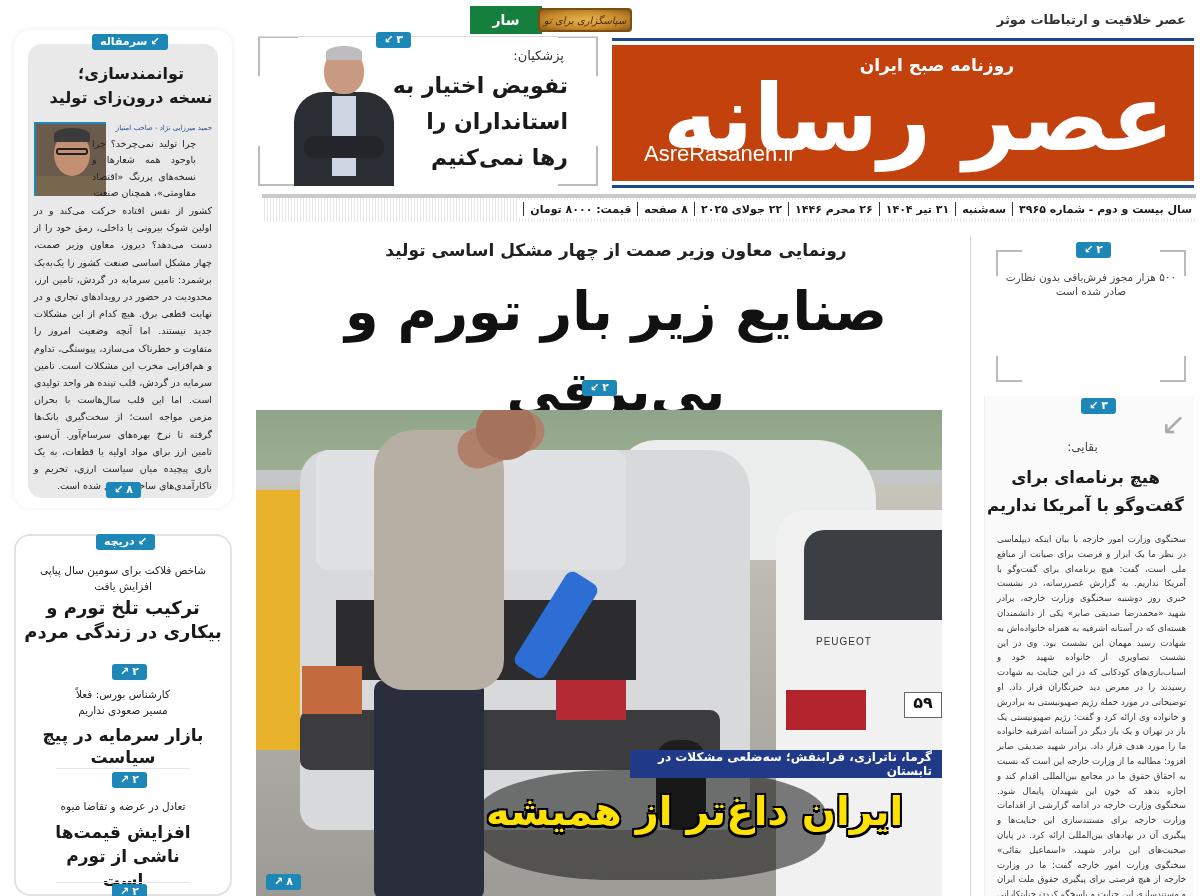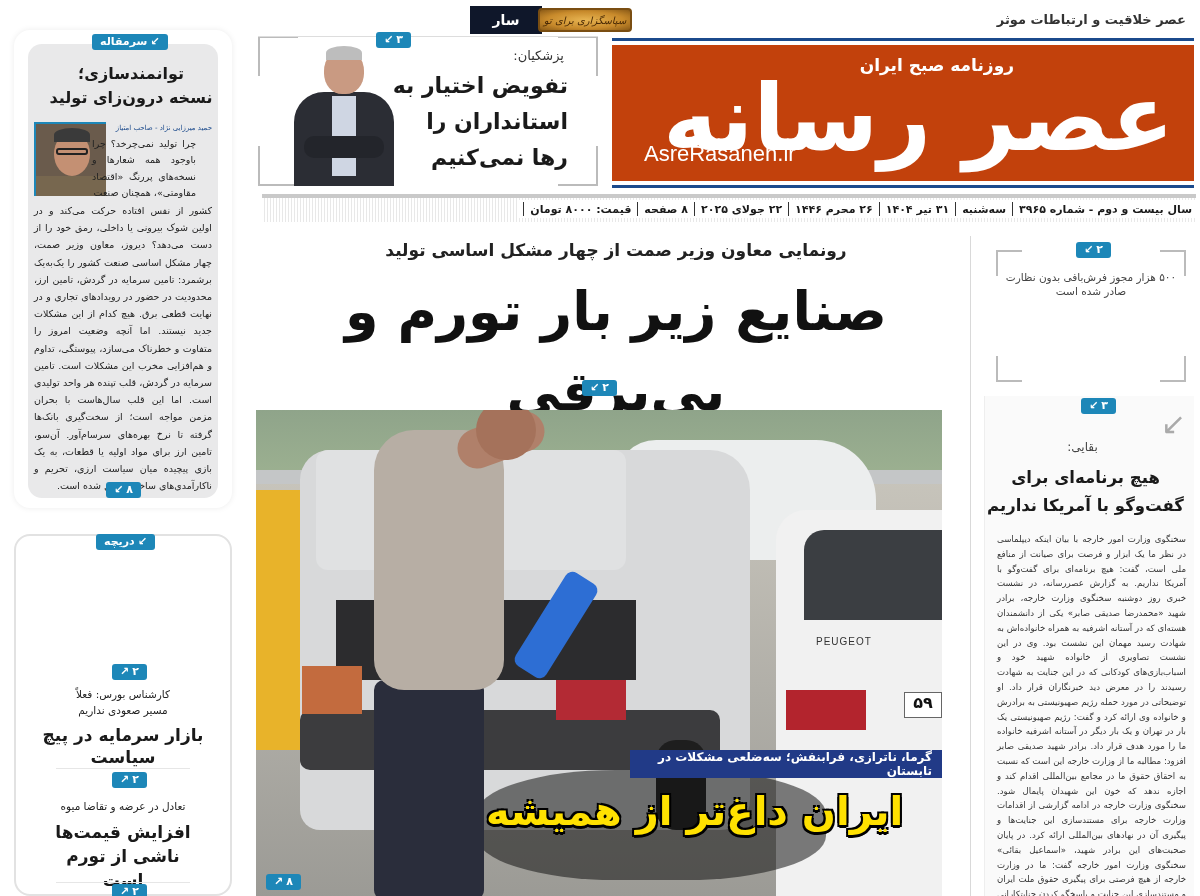--- a/index.html
+++ b/index.html
@@ -7,21 +7,21 @@
   body { font-family: "DejaVu Sans", sans-serif; color: #1a1a1a; position: relative; direction: rtl; }
 
   .abs { position: absolute; }
 
   
   .tagline { right: 14px; top: 12px; font-size: 13px; font-weight: bold; color: #333; }
   .seal { left: 538px; top: 8px; width: 94px; height: 24px; border-radius: 4px;
           background: radial-gradient(ellipse at center, #e7b452 0%, #c88a2b 60%, #8a5a17 100%);
           border: 2px solid #7a4e12; color: #4a2a05; font-size: 10px; font-style: italic;
           display: flex; align-items: center; justify-content: center; font-family: "DejaVu Serif", serif; }
-  .pink-tab { left: 470px; top: 6px; width: 72px; height: 28px; background: #0f172a; color: #fff;
+  .pink-tab { left: 470px; top: 6px; width: 72px; height: 28px; background: #15803d; color: #fff;
               font-size: 14px; font-weight: bold; display: flex; align-items: center; justify-content: center; }
 
   
   .mast-frame { left: 612px; top: 38px; width: 582px; height: 150px; border-top: 3px solid #1b4a8c; border-bottom: 3px solid #1b4a8c; padding: 4px 0; }
   .mast { width: 100%; height: 136px; background: #c2410c; position: relative; color: #fff; }
   .mast-sub { position: absolute; right: 180px; top: 10px; font-size: 17px; font-weight: bold; }
   .mast-title { position: absolute; right: 20px; top: 14px; font-size: 92px; font-weight: bold; letter-spacing: 4px; line-height: 120px; }
   .mast-url { position: absolute; left: 32px; bottom: 14px; font-family: "Liberation Sans", sans-serif; font-size: 22px; direction: ltr; }
 
   
@@ -212,20 +212,24 @@
       <span class="arr">↙</span>
   </div>
 </div>
 
 <div class="abs lcol-news">
   <div class="badge news-badge">
     <span class="arr">↙</span>
       <span>دریچه</span>
   </div>
 
+  <div class="news-item" style="top:26px;">
+    <div class="news-kicker" style="padding:0 6px;">شاخص فلاکت برای سومین سال پیاپی افزایش یافت</div>
+    <div class="news-head" style="font-size:18px;line-height:24px;margin-top:2px;">ترکیب تلخ تورم و بیکاری در زندگی مردم</div>
+  </div>
   <div class="badge news-link" style="top:128px;">
     <span>۲</span>
       <span class="arr">↗</span>
   </div>
 
   <div class="news-item" style="top:150px;text-align:center;">
     <div class="news-kicker" style="padding:0 40px;">کارشناس بورس: فعلاً مسیر صعودی نداریم</div>
     <div class="news-head" style="font-size:17px;margin-top:6px;">بازار سرمایه در پیچ سیاست</div>
   </div>
   <div class="divline" style="top:232px;"></div>

